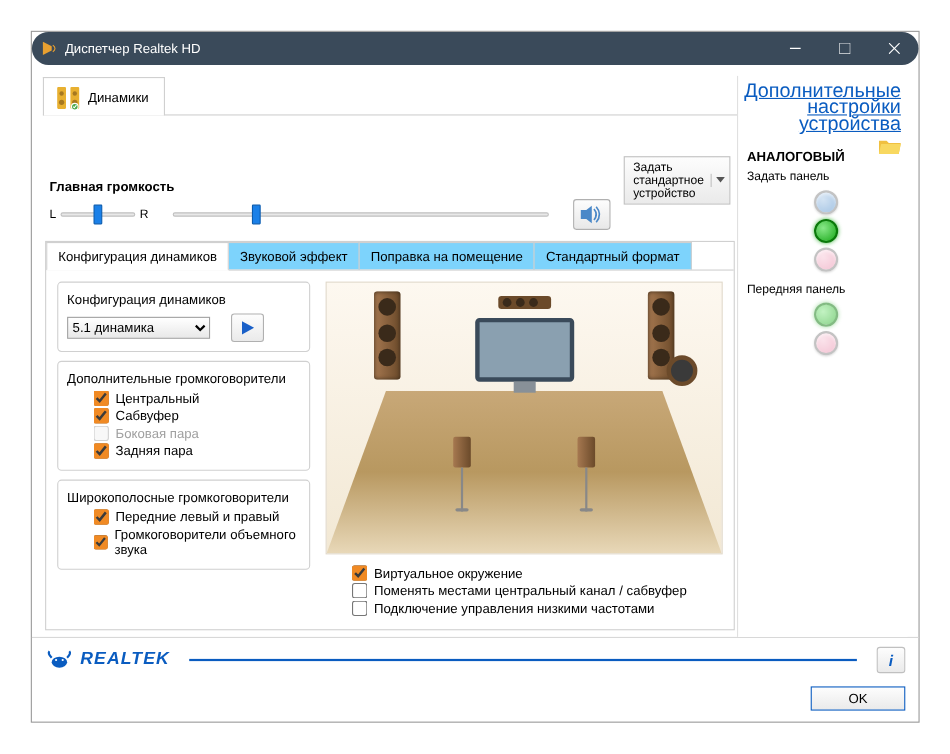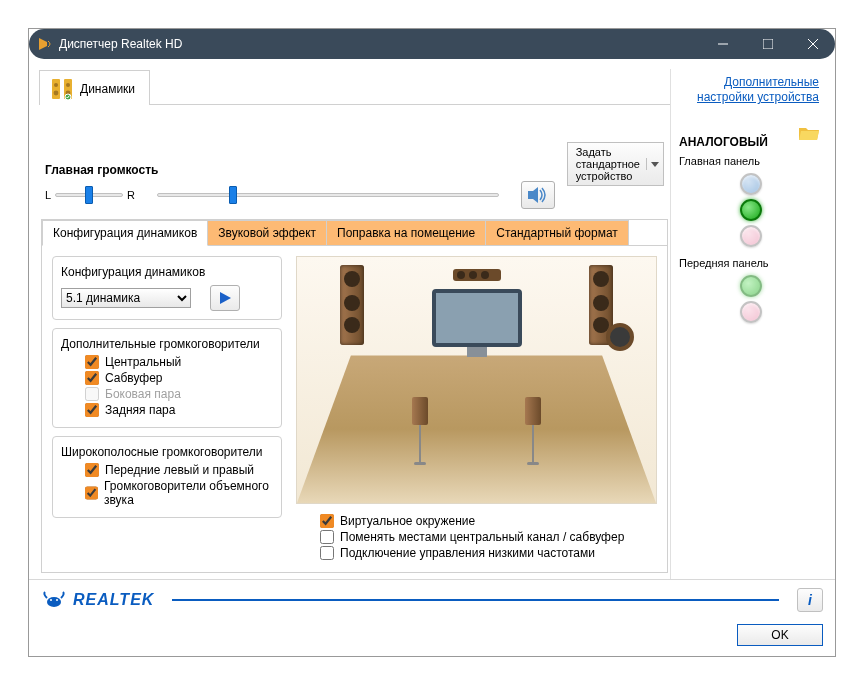--- a/index.html
+++ b/index.html
@@ -26,21 +26,21 @@
 .bal { width: 90px; display: flex; align-items: center; gap: 4px; font-size: 11px; }
 .bal .track { flex: 1; }
 .vol { flex: 1; padding: 0 6px; }
 .vol .track { width: 100%; }
 .spkbtn { width: 34px; height: 28px; border: 1px solid #b0b0b0; background: linear-gradient(#fdfdfd,#e8e8e8); border-radius: 3px; display: flex; align-items: center; justify-content: center; }
 .defbtn { display: flex; align-items: center; border: 1px solid #c0c0c0; background: linear-gradient(#fdfdfd,#eaeaea); font-size: 11px; padding: 3px 4px 3px 8px; gap: 6px; }
 .defbtn .arw { border-left: 1px solid #c0c0c0; padding-left: 4px; }
 
 .inn { border: 1px solid #d0d0d0; flex: 1; display: flex; flex-direction: column; margin: 0 2px 6px 2px; }
 .inntabs { display: flex; font-size: 12px; }
-.inntabs .t { padding: 5px 10px; border: 1px solid #d0d0d0; background: #fdba74; border-bottom: none; margin-right: -1px; }
+.inntabs .t { padding: 5px 10px; border: 1px solid #d0d0d0; background: #7dd3fc; border-bottom: none; margin-right: -1px; }
 .inntabs .t.act { background: #fff; position: relative; z-index: 2; border-bottom: 1px solid #fff; margin-bottom: -1px; }
 .inncontent { flex: 1; display: flex; border-top: 1px solid #d0d0d0; padding: 10px; gap: 14px; font-size: 12px; }
 .left { width: 230px; display: flex; flex-direction: column; gap: 8px; }
 .box { border: 1px solid #d0d0d0; border-radius: 4px; padding: 8px; }
 .sel { width: 130px; height: 20px; border: 1px solid #a0a0a0; font-size: 12px; background: linear-gradient(#fff,#e8e8e8); }
 .play { width: 30px; height: 26px; border: 1px solid #b0b0b0; background: linear-gradient(#fdfdfd,#eaeaea); display: inline-flex; align-items: center; justify-content: center; border-radius: 3px; }
 .chk { display: flex; align-items: center; gap: 6px; font-size: 12px; margin: 2px 0; padding-left: 24px; }
 .chk input { width: 14px; height: 14px; accent-color: #f08a24; }
 .chk.dis { color: #a0a0a0; }
 .right { flex: 1; display: flex; flex-direction: column; }
@@ -52,21 +52,21 @@
 .tower::after { content:''; position:absolute; top:30px; left:4px; width:16px; height:16px; background:#3a2a1a; border-radius:50%; box-shadow: 0 22px 0 #3a2a1a; }
 .mon { width: 90px; height: 58px; background:#8aa0b0; border:4px solid #3a4a5a; border-radius:4px; }
 .cntr { width: 48px; height: 12px; background:#6b4a2a; border-radius:3px; }
 .cntr::before { content:''; position:absolute; top:2px; left:4px; width:8px; height:8px; background:#3a2a1a; border-radius:50%; box-shadow: 12px 0 0 #3a2a1a, 24px 0 0 #3a2a1a; }
 .sub { width:28px; height:28px; background:#3a3a3a; border-radius:50%; border:4px solid #6b4a2a; }
 .rear { width:16px; height:28px; background:linear-gradient(90deg,#a67850,#6b4a2a); border-radius:2px; }
 .stand { position:absolute; top:28px; left:7px; width:2px; height:40px; background:#888; }
 .stand::after { content:''; position:absolute; bottom:0; left:-5px; width:12px; height:3px; background:#888; border-radius:2px; }
 .opts { padding-top: 8px; }
 
-.side .lnk { color:#0a5cc0; text-decoration: underline; font-size: 12px; line-height: 15px; display: inline-block; text-align: right; float: right; margin-right: 4px; }
+.side .lnk { color:#0a5cc0; text-decoration: underline; font-size: 18px; line-height: 15px; display: inline-block; text-align: right; float: right; margin-right: 4px; }
 .side .folder { position:absolute; top: 56px; right: 6px; width: 20px; height: 16px; }
 .side h4 { font-size: 12px; font-weight: bold; margin-top: 60px; margin-bottom: 6px; clear: both; }
 .side .lab { font-size: 11px; margin: 4px 0 6px 0; }
 .jack { width: 22px; height: 22px; border-radius: 50%; margin: 4px auto; border: 2px solid #888; box-shadow: inset 0 2px 3px rgba(255,255,255,0.6), 0 1px 2px rgba(0,0,0,0.3); }
 .jack.blue { background: radial-gradient(circle at 35% 35%, #a8c8e8, #4a88c8); }
 .jack.green { background: radial-gradient(circle at 35% 35%, #88e888, #18a818); border-color:#0a7a0a; box-shadow: 0 0 4px rgba(24,168,24,0.8); }
 .jack.pink { background: radial-gradient(circle at 35% 35%, #f8c8d8, #e888a8); }
 .jack.dim { opacity: 0.5; }
 
 .foot { border-top: 1px solid #d8d8d8; display: flex; align-items: center; padding: 8px 12px; gap: 10px; }
@@ -274,21 +274,21 @@
 
     <div class="side">
       <a class="lnk">Дополнительные настройки устройства</a>
       <span class="folder">
         <svg viewBox="0 0 20 16">
             <polygon points="0,3 7,3 9,5 20,5 18,15 0,15" fill="#f0c040"></polygon>
             <polygon points="2,6 20,6 18,15 0,15" fill="#f8d860"></polygon>
           </svg>
       </span>
       <h4>АНАЛОГОВЫЙ</h4>
-      <div class="lab">Главная панель</div>
+      <div class="lab">Задать панель</div>
       <div class="jack blue dim"></div>
       <div class="jack green"></div>
       <div class="jack pink dim"></div>
       <div class="lab" style="margin-top:10px;">Передняя панель</div>
       <div class="jack green dim"></div>
       <div class="jack pink dim"></div>
     </div>
   </div>
 
   <div class="foot">

